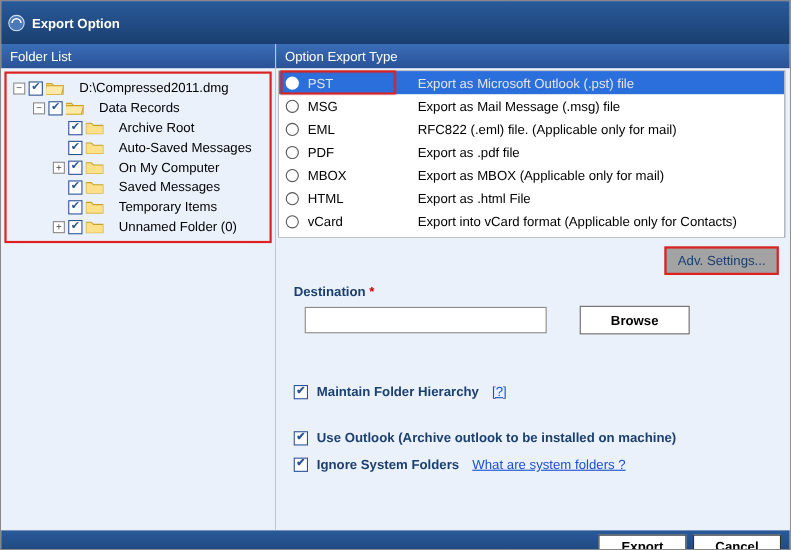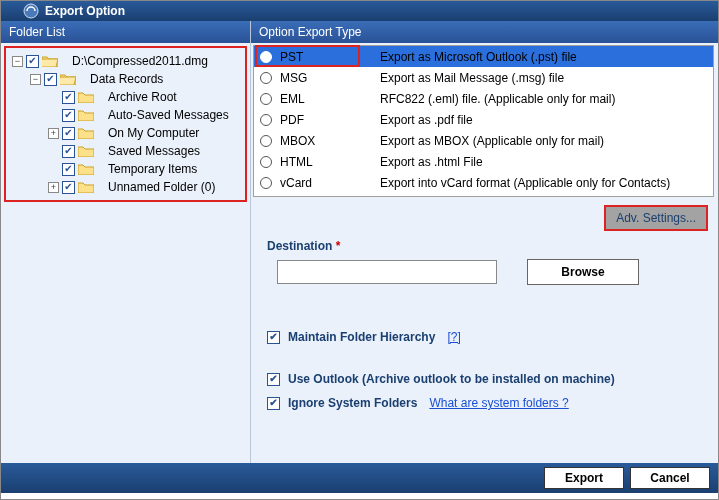--- a/index.html
+++ b/index.html
@@ -1,54 +1,54 @@
 <!DOCTYPE html>
 <html><head>
 <meta charset="utf-8">
 <style>
 * { box-sizing: border-box; margin: 0; padding: 0; }
 body { font-family: "Segoe UI", Tahoma, sans-serif; font-size: 12px; background: #fff; width: 719px; height: 500px; overflow: hidden; border: 1px solid #888; }
-.titlebar { background: linear-gradient(#2a5a9a, #1a3f70); height: 20px; display: flex; align-items: center; padding: 0 22px; color: #fff; font-weight: bold; }
+.titlebar { background: linear-gradient(#2a5a9a, #1a3f70); height: 39px; display: flex; align-items: center; padding: 0 6px; color: #fff; font-weight: bold; }
 .titlebar .title-icon { width: 16px; height: 16px; margin-right: 6px; display: flex; align-items:center; justify-content:center; }
 .titlebar .title-icon svg { display:block; }
 .main { display: flex; height: 442px; }
 .left { width: 250px; background: #eaf1fb; border-right: 1px solid #b8c8db; display:flex; flex-direction:column; }
 .right { flex: 1; background: #eaf1fb; display:flex; flex-direction:column; position:relative; }
 .panel-header { background: linear-gradient(#3a6db8, #2a5296); color:#fff; font-weight:normal; padding: 4px 8px; font-size: 12px; }
 .tree-wrap { border: 2px solid #d22; margin: 3px; background: transparent; flex: 0 0 auto; padding: 4px 2px; }
 .tree { list-style:none; padding-left: 4px; }
 .tree ul { list-style:none; padding-left: 18px; }
 .node { display:flex; align-items:center; height: 18px; white-space: nowrap; }
 .exp { width: 11px; height:11px; border:1px solid #888; background:#fff; display:flex; align-items:center; justify-content:center; font-size:9px; line-height:9px; margin-right:3px; color:#444; cursor:pointer; }
 .exp-empty { width:11px; height:11px; margin-right:3px; }
 .cb { width:13px; height:13px; border:1px solid #2a5296; background:#fff; display:flex; align-items:center; justify-content:center; margin-right:3px; color:#2a5296; font-size:10px; line-height:10px; cursor:pointer; }
 .fld-icon { width:16px; height:14px; margin-right:3px; display:flex; align-items:center; justify-content:center; }
 .fld-icon svg { display:block; }
 .node-label { color:#000;margin-left:11px; }
 
 .export-list-wrap { margin: 2px 4px 2px 2px; background:#fff; border:1px solid #a0a0a0; height: 152px; overflow-y: scroll; }
 .export-row { display:flex; align-items:center; height: 21px; padding-left: 6px; border-bottom: 0; cursor:pointer; }
-.export-row.selected { background: #2a6fdc; color:#000000; }
+.export-row.selected { background: #2a6fdc; color:#e5e5e5; }
 .radio { width:12px; height:12px; border:1px solid #555; border-radius:50%; margin-right: 8px; display:flex; align-items:center; justify-content:center; background:#fff; }
 .export-row.selected .radio { border-color:#fff; }
 .radio .dot { width:6px; height:6px; border-radius:50%; background:#000; display:none; }
 .export-row.selected .radio .dot { display:block; background:#fff; }
 .export-row .fmt { width: 100px; }
 .export-row .desc { flex:1; }
 .red-box-fmt { position:absolute; border:2px solid #d22; pointer-events:none; }
 
 .adv-wrap { display:flex; justify-content:flex-end; padding: 6px 10px 4px 0; }
 .adv-btn { border:2px solid #d22; padding:4px 10px; background:#a3a3a3; font-weight:normal; color:#1a3f70; cursor:pointer; font-size:12px; }
 
 .dest-section { padding: 4px 16px; }
 .dest-label { color:#1a3f70; font-weight:bold; margin-bottom: 6px; }
 .dest-label .req { color:#c00; }
 .dest-row { display:flex; align-items:center; gap:30px; padding-left: 10px; }
 .dest-input { width: 220px; height:24px; border:1px solid #888; background:#fff; padding:2px 4px; font-size:12px; }
-.browse-btn { width:112px; height:26px; border:1px solid #666; background:#fff; font-weight:bold; cursor:pointer; font-size:12px; }
+.browse-btn { width:100px; height:26px; border:1px solid #666; background:#fff; font-weight:bold; cursor:pointer; font-size:12px; }
 
 .chk-row { display:flex; align-items:center; padding: 5px 16px; color:#1a3f70; font-weight:bold; }
 .chk-row .cb { margin-right:8px; }
 .chk-row .link { color:#1a4fd0; text-decoration:underline; font-weight:normal; margin-left: 12px; cursor:pointer; }
 .gap { height: 36px; }
 
 .footer { height: 30px; background: linear-gradient(#2a5a9a, #1a3f70); display:flex; justify-content:flex-end; align-items:center; padding-right:8px; gap:6px; }
 .footer button { width:80px; height:22px; border:1px solid #333; background:#fff; font-weight:bold; cursor:pointer; font-size:12px; }
 
 ::-webkit-scrollbar { width: 16px; }

